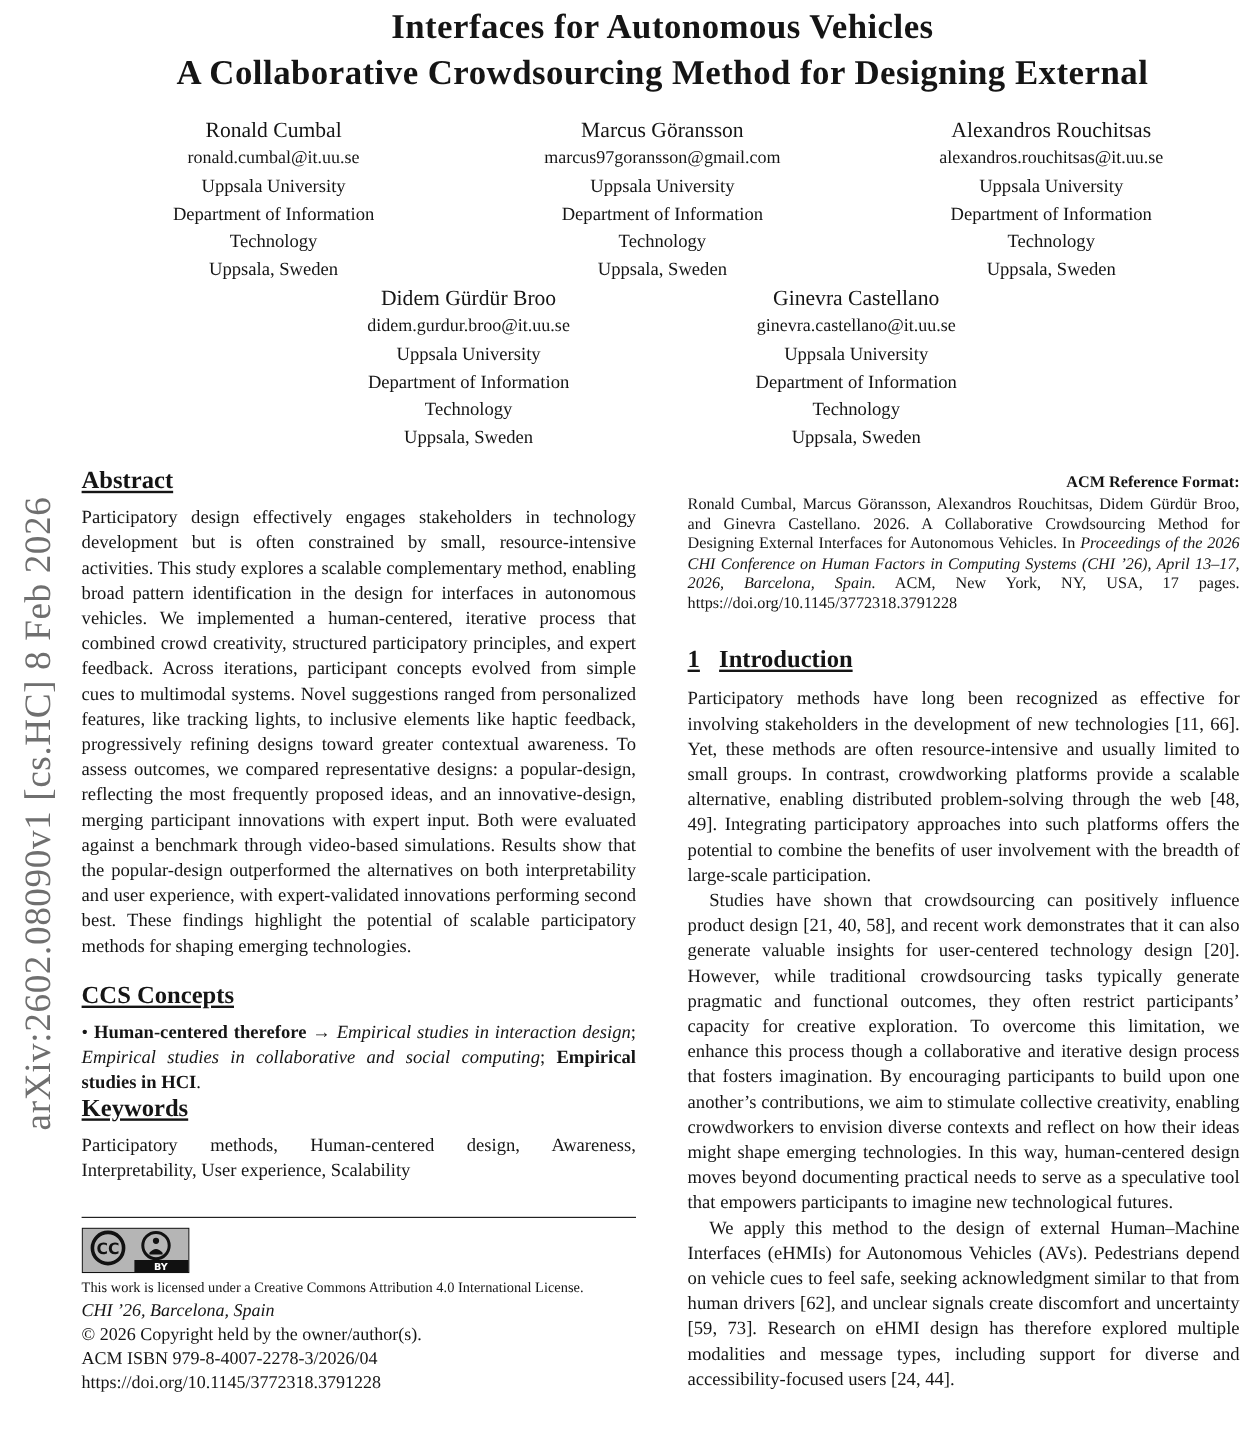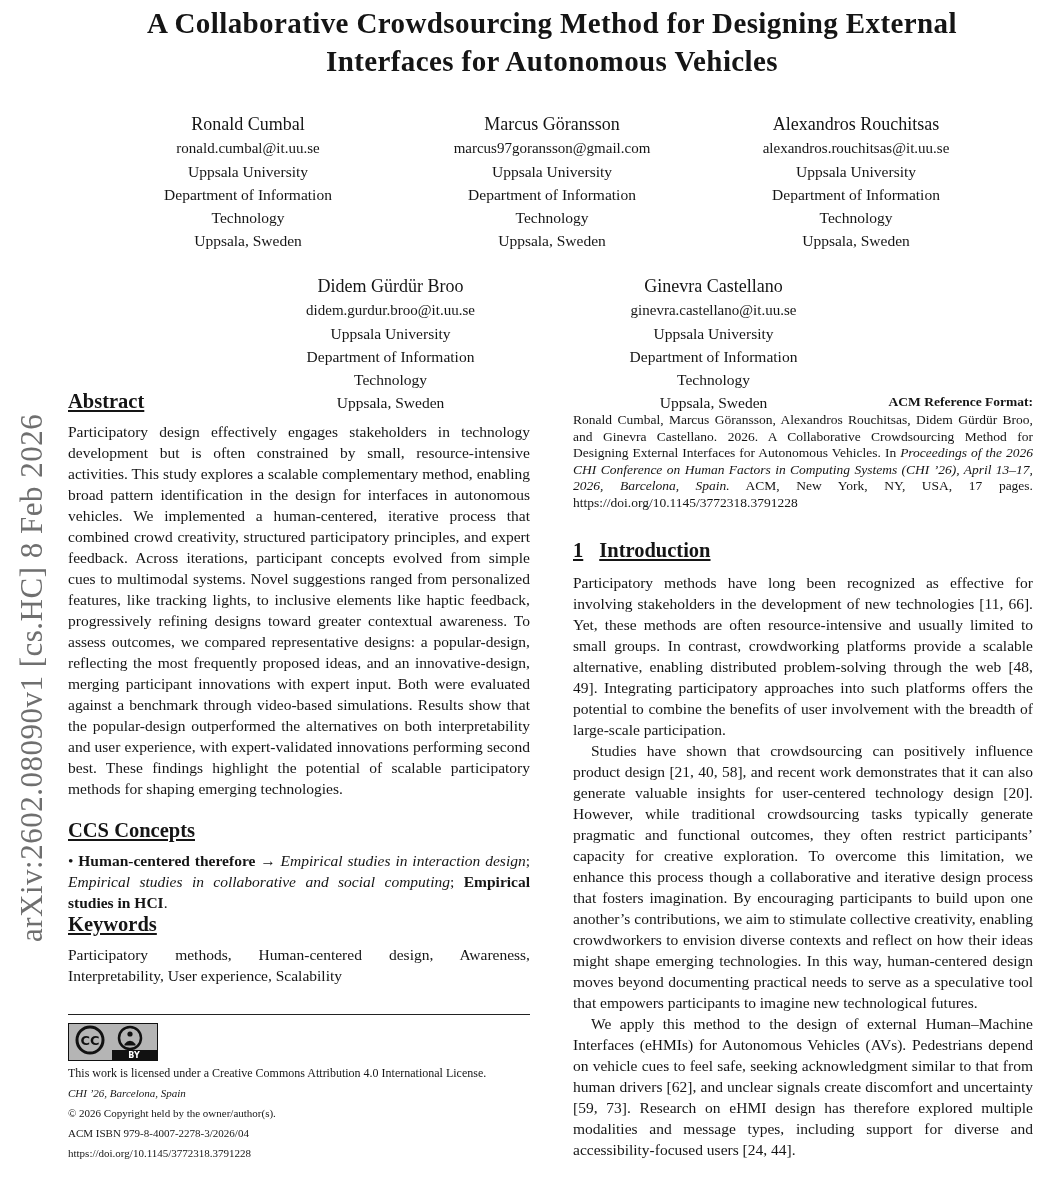--- a/index.html
+++ b/index.html
@@ -22,22 +22,22 @@
     white-space:nowrap;
     letter-spacing:0.5px;
   }
   
   .front{position:absolute;left:68px;top:0;width:968px;text-align:center;}
   .paper-title{
     font-size:29px;font-weight:bold;line-height:38px;
     letter-spacing:0.4px;margin-top:4px;
   }
   .author-row{display:flex;justify-content:center;}
-  .author-row.row1{gap:64px;margin-top:32px;}
-  .author-row.row2{gap:83px;margin-top:22px;}
+  .author-row.row1{gap:84px;margin-top:16px;}
+  .author-row.row2{gap:83px;}
   .author{width:240px;text-align:center;}
   .author .name{font-size:18px;line-height:25px;}
   .author .email{font-size:15px;line-height:23px;}
   .author .affil{font-size:15.5px;line-height:23px;}
   
   .col{position:absolute;top:390px;width:462px;text-align:justify;}
   .col-left{left:68px;}
   .col-right{left:573px;width:460px;top:393px;}
   .body-text{font-size:15.5px;line-height:21px;margin:0;hyphens:auto;}
   .indent{text-indent:18px;}
@@ -45,36 +45,36 @@
   h2.ccs-h{margin-top:20px;}
   h2.kw-h{}
   h2.intro-h{margin-top:28px;margin-bottom:10px;}
   h2.intro-h .num{margin-right:16px;}
   
   .acmref-head{font-size:13.5px;font-weight:bold;margin:0;text-align:right;line-height:17px;}
   .acmref{font-size:13.5px;line-height:16.5px;margin:2px 0 0 0;hyphens:auto;}
   
   .rule{border:none;border-top:1.5px solid #222;margin:28px 0 0 0;width:462px;}
   .cc-badge{margin-top:8px;display:block;}
-  .lic{font-size:11px;line-height:16px;margin:4px 0 0 0;text-align:left;}
+  .lic{font-size:15px;line-height:16px;margin:4px 0 0 0;text-align:left;}
   .lic-first{font-size:12px;}
   .italic{font-style:italic;}
   a.plainlink{color:#151515;text-decoration:none;cursor:pointer;}
 </style>
 </head>
 <body>
 
 <div id="page">
 
   <div class="arxiv-vert">arXiv:2602.08090v1  [cs.HC]  8 Feb 2026</div>
 
   <div class="front">
     <div class="paper-title">
+      <div>Interfaces for Autonomous Vehicles</div>
       <div>A Collaborative Crowdsourcing Method for Designing External</div>
-      <div>Interfaces for Autonomous Vehicles</div>
     </div>
 
     <div class="author-row row1">
       <div class="author">
         <div class="name">Ronald Cumbal</div>
         <div class="email">ronald.cumbal@it.uu.se</div>
         <div class="affil">
           <span>Uppsala University</span><br>
           <span>Department of Information Technology</span><br>
           <span>Uppsala, Sweden</span>

